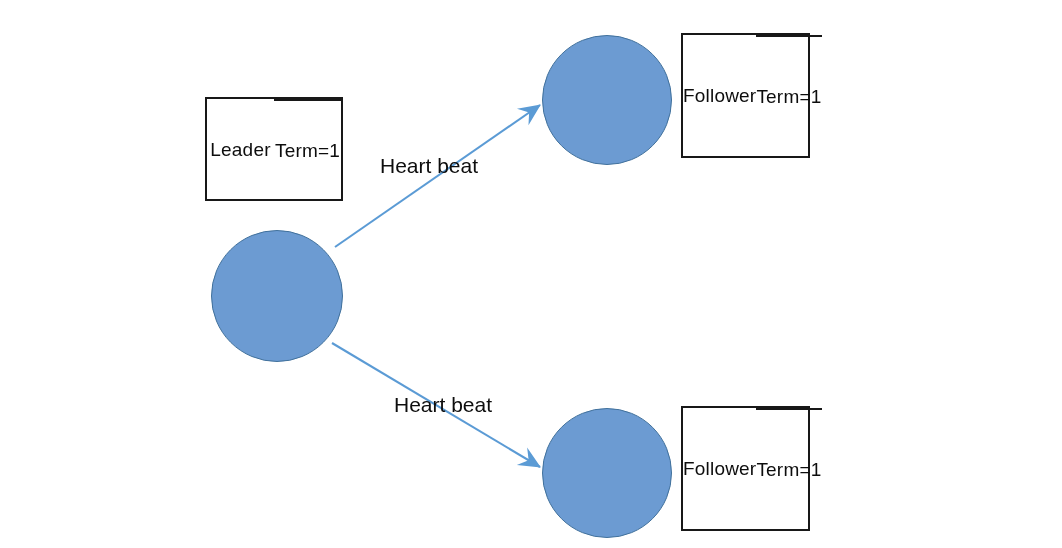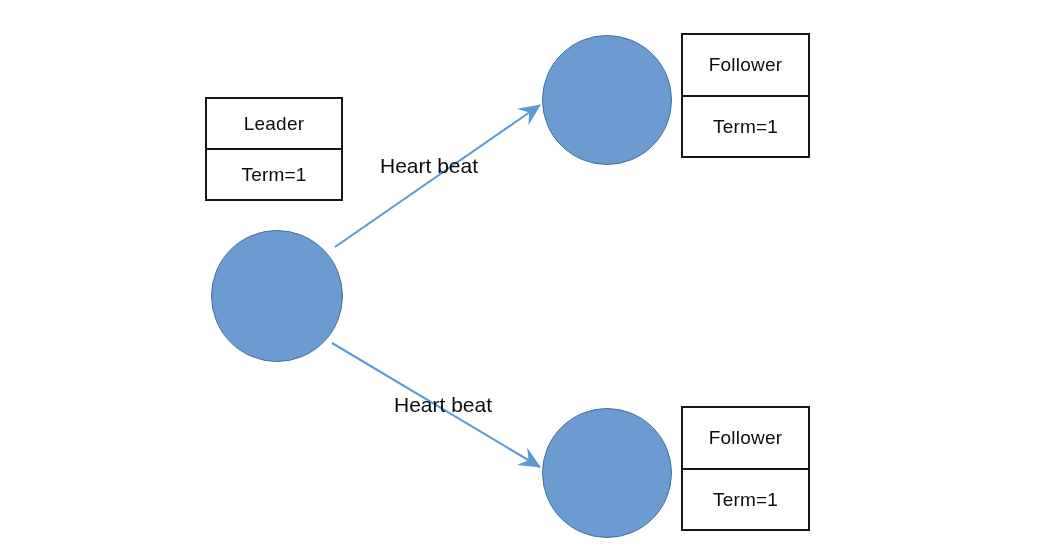--- a/index.html
+++ b/index.html
@@ -31,21 +31,21 @@
     background: #6C9BD2;
     border: 1.6px solid #41719C;
     box-sizing: border-box;
   }
   .info-box {
     position: absolute;
     background: #ffffff;
     border: 2.2px solid #181818;
     box-sizing: border-box;
     display: flex;
-    flex-direction: column;
+    flex-direction: row;
   }
   .info-cell {
     flex: 1 1 50%;
     display: flex;
     align-items: center;
     justify-content: center;
     color: #0d0d0d;
     font-size: 19px;
     line-height: 1;
     letter-spacing: 0.2px;

